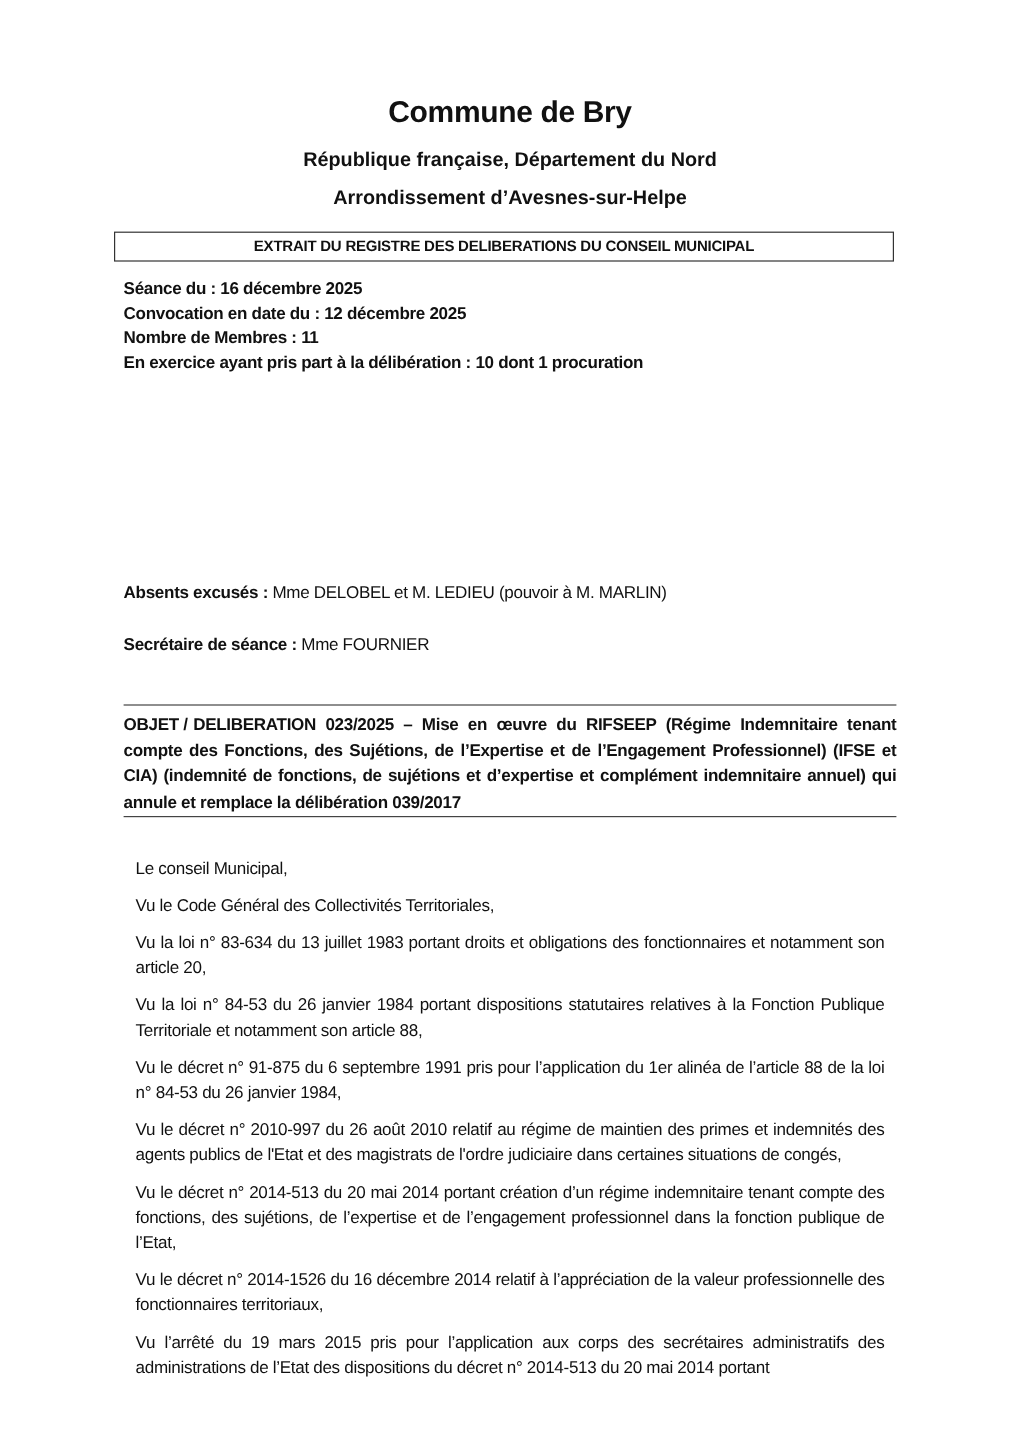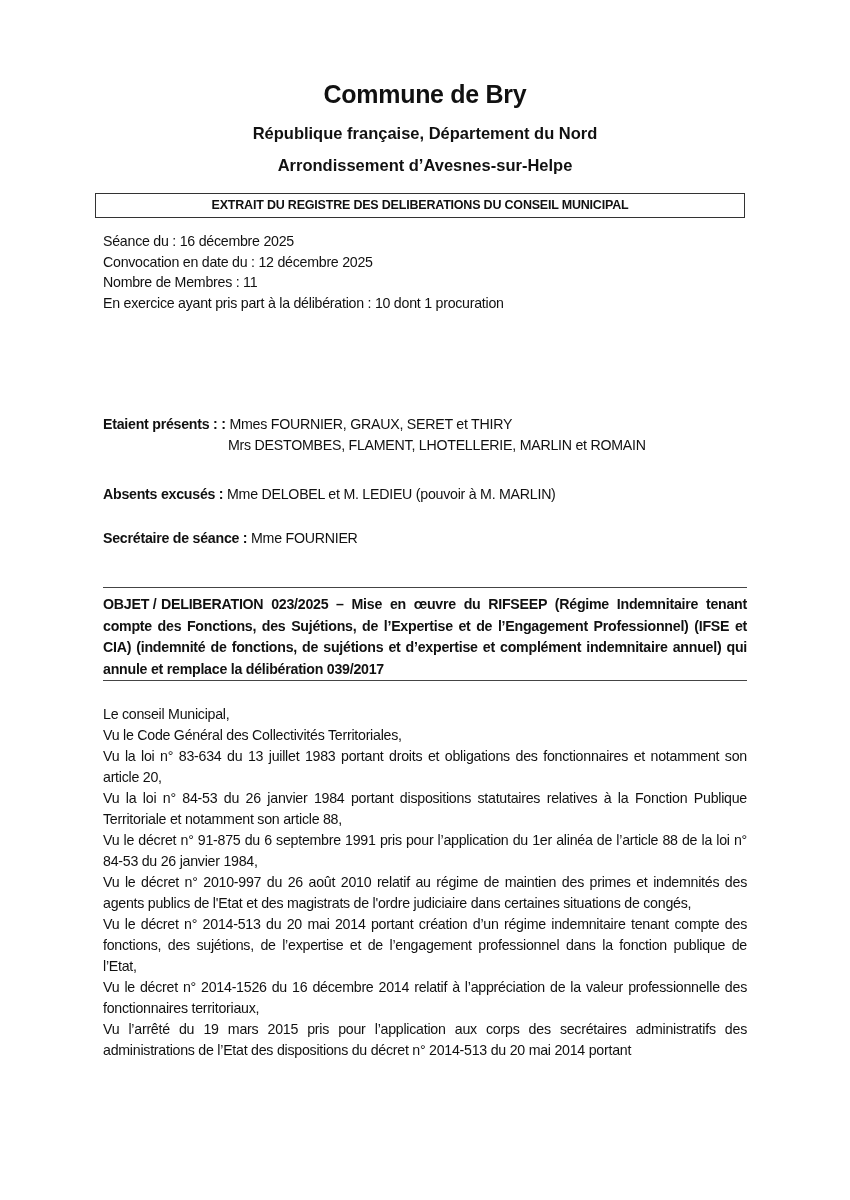--- a/index.html
+++ b/index.html
@@ -4,60 +4,56 @@
 <style>
   html, body { margin: 0; padding: 0; background: #ffffff; }
   body { width: 850px; height: 1200px; position: relative; overflow: hidden; color: #111; font-family: "Liberation Sans", "DejaVu Sans", sans-serif; }
   .page { position: absolute; left: 0; top: 0; width: 850px; height: 1200px; }
   .hdr { position: absolute; left: 0; width: 850px; text-align: center; font-weight: bold; color: #111; }
   .h-title { top: 80px; font-size: 25px; letter-spacing: -0.3px; }
   .h-sub1 { top: 124px; font-size: 16.5px; text-align: center; }
   .h-sub2 { top: 156px; font-size: 16.5px; }
   .extract-box { position: absolute; left: 95px; top: 193px; width: 650px; height: 25px; border: 1.2px solid #333; box-sizing: border-box; text-align: center; font-size: 12.5px; font-weight: bold; line-height: 23px; letter-spacing: -0.2px; }
   .txt { position: absolute; left: 103px; width: 644px; font-size: 14.2px; line-height: 21px; letter-spacing: -0.25px; }
-  .meta { top: 231px; font-weight: normal; line-height: 20.5px; }
+  .meta { top: 231px; font-weight: bold; line-height: 20.5px; }
   .meta div { white-space: nowrap; }
   .intro { top: 335px; text-align: justify; }
   .presents { top: 414px; }
   .presents .row { white-space: nowrap; height: 21px; }
   .presents .indent { padding-left: 125px; }
   .absents { top: 484px; white-space: nowrap; }
   .secretaire { top: 528px; white-space: nowrap; }
   b.lbl { font-weight: bold; }
   .rule { position: absolute; left: 103px; width: 644px; height: 0; border-top: 1.4px solid #444; }
   .rule-top { top: 587px; }
   .rule-bottom { top: 680px; }
   .objet { top: 594px; font-weight: bold; text-align: justify; line-height: 21.5px; }
   .objet .tab { display: inline-block; width: 58px; }
   .body { top: 704px; }
-  .body p { margin: 0; text-align: justify; }
+  .body p { margin: 10px; text-align: justify; }
 </style>
 </head>
 <body>
 
 <div class="page">
 
   <div class="hdr h-title">Commune de Bry</div>
   <div class="hdr h-sub1">République française, Département du Nord</div>
   <div class="hdr h-sub2">Arrondissement d’Avesnes-sur-Helpe</div>
 
   <div class="extract-box">EXTRAIT DU REGISTRE DES DELIBERATIONS DU CONSEIL MUNICIPAL</div>
 
   <div class="txt meta">
     <div>Séance du : 16 décembre 2025</div>
     <div>Convocation en date du : 12 décembre 2025</div>
     <div>Nombre de Membres : 11</div>
     <div>En exercice ayant pris part à la délibération : 10 dont 1 procuration</div>
   </div>
 
 
-  <div class="txt presents">
-    <div class="row"><b class="lbl">Etaient présents : :</b><span> Mmes FOURNIER, GRAUX, SERET et THIRY</span></div>
-    <div class="row indent"><span>Mrs DESTOMBES, FLAMENT, LHOTELLERIE, MARLIN et ROMAIN</span></div>
-  </div>
 
   <div class="txt absents"><b class="lbl">Absents excusés :</b><span> Mme DELOBEL et M. LEDIEU (pouvoir à M. MARLIN)</span></div>
 
   <div class="txt secretaire"><b class="lbl">Secrétaire de séance :</b><span> Mme FOURNIER</span></div>
 
   <div class="rule rule-top"></div>
   <div class="txt objet"><span class="tab">OBJET /</span><span>DELIBERATION 023/2025 – Mise en œuvre du RIFSEEP (Régime Indemnitaire tenant compte des Fonctions, des Sujétions, de l’Expertise et de l’Engagement Professionnel) (IFSE et CIA) (indemnité de fonctions, de sujétions et d’expertise et complément indemnitaire annuel) qui annule et remplace la délibération 039/2017</span></div>
   <div class="rule rule-bottom"></div>
 
   <div class="txt body">

